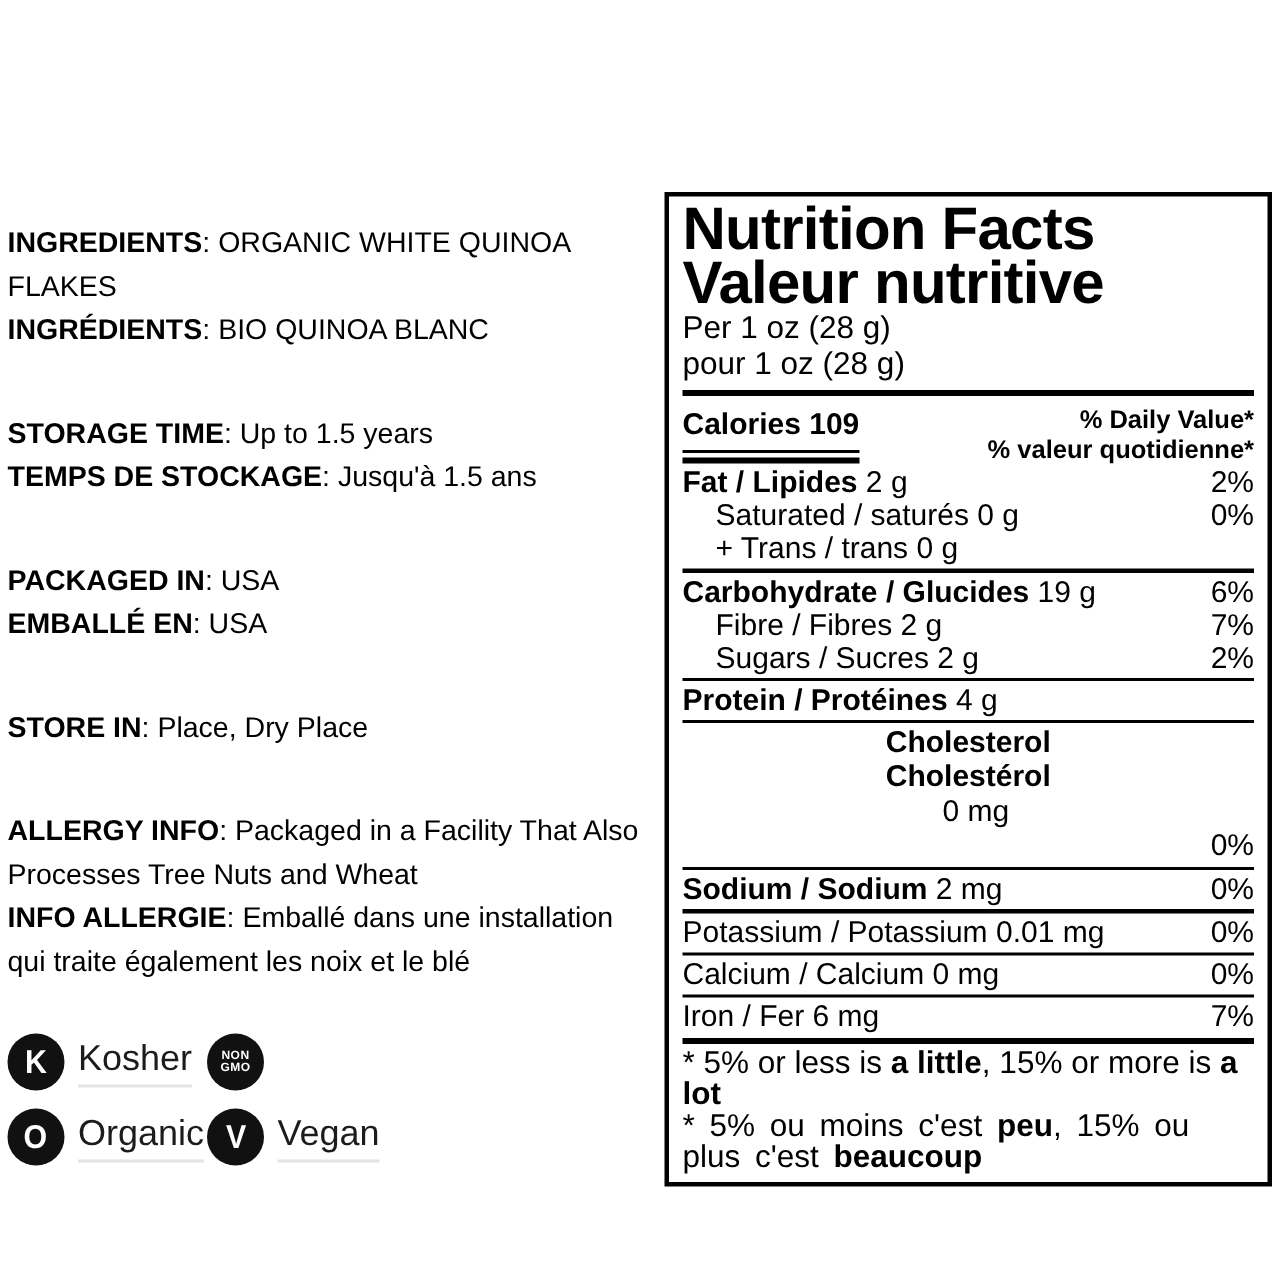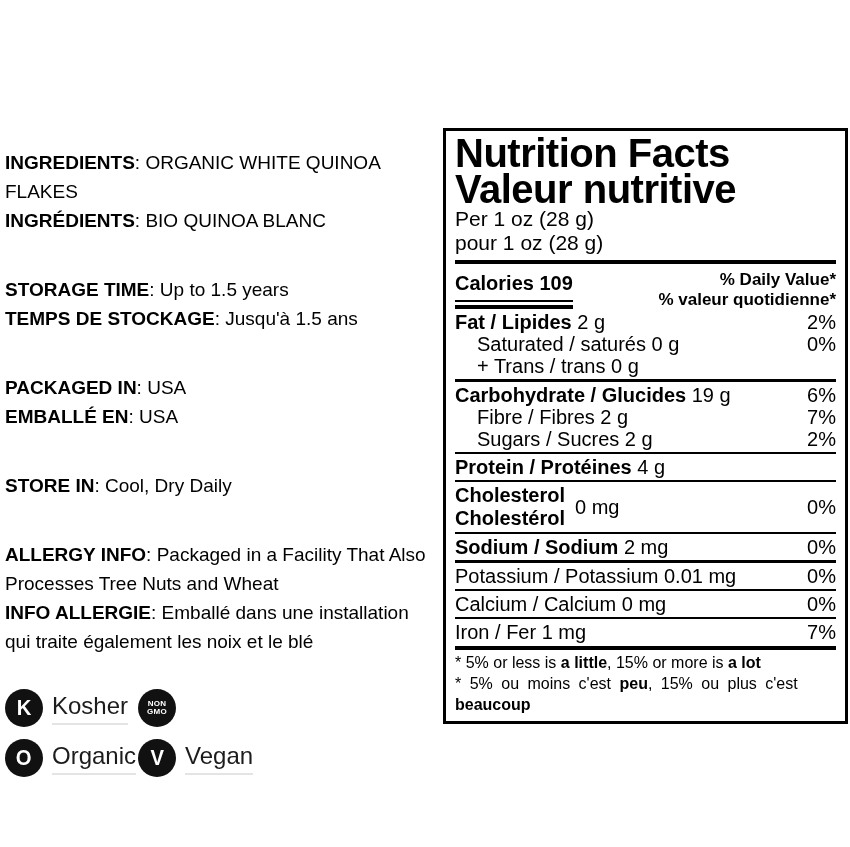--- a/index.html
+++ b/index.html
@@ -73,30 +73,30 @@
   }
   .cal-bar { height: 4px; background: #000; margin-top: 3px; }
   .dv-head { text-align: right; font-size: 17px; font-weight: bold; line-height: 20px; margin-top: 3px; }
 
   .nf-row { display: flex; justify-content: space-between; line-height: 22px; align-items: baseline; }
   .nf-row .nm b { font-weight: bold; }
   .nf-row .ind { padding-left: 22px; text-align: right; }
   .nf-row .dv { font-size: 20px; }
   .mt1 { margin-top: 1px; gap: 28px; }
 
-  .chol-block { display: flex; align-items: center; line-height: 23px; }
+  .chol-block { display: flex; align-items: center; line-height: 23px; flex-direction: column; }
   .chol-names { font-weight: bold; }
   .chol-amt { margin-left: 10px; align-self: center; }
   .chol-dv { margin-left: auto; align-self: center; }
 
   .hr { height: 2px; background: #000; margin: 2px 0; }
   .hr-md { height: 3px; background: #000; margin: 2px 0; }
   .hr-thick { height: 4px; background: #000; margin: 3px 0 2px 0; }
 
-  .footnote { font-size: 16px; line-height: 21px; }
+  .footnote { font-size: 21px; line-height: 21px; }
   .footnote.fr { word-spacing: 4px; }
   .footnote b { font-weight: bold; }
 </style>
 </head>
 <body>
 
 <div class="info-col">
 
   <div class="info-group">
     <p class="info-line"><b>INGREDIENTS</b><span>: ORGANIC WHITE QUINOA FLAKES</span></p>
@@ -107,21 +107,21 @@
     <p class="info-line"><b>STORAGE TIME</b><span>: Up to 1.5 years</span></p>
     <p class="info-line"><b>TEMPS DE STOCKAGE</b><span>: Jusqu'à 1.5 ans</span></p>
   </div>
 
   <div class="info-group">
     <p class="info-line"><b>PACKAGED IN</b><span>: USA</span></p>
     <p class="info-line"><b>EMBALLÉ EN</b><span>: USA</span></p>
   </div>
 
   <div class="info-group">
-    <p class="info-line"><b>STORE IN</b><span>: Cool, Dry Daily</span></p>
+    <p class="info-line"><b>STORE IN</b><span>: Place, Dry Place</span></p>
   </div>
 
   <div class="info-group">
     <p class="info-line"><b>ALLERGY INFO</b><span>: Packaged in a Facility That Also Processes Tree Nuts and Wheat</span></p>
     <p class="info-line"><b>INFO ALLERGIE</b><span>: Emballé dans une installation qui traite également les noix et le blé</span></p>
   </div>
 
   <div class="badges">
     <div class="badge-row">
       <div class="badge badge-col1">
@@ -231,21 +231,21 @@
     <span class="nm">Potassium / Potassium 0.01 mg</span>
     <span class="dv">0%</span>
   </div>
   <div class="hr"></div>
   <div class="nf-row">
     <span class="nm">Calcium / Calcium 0 mg</span>
     <span class="dv">0%</span>
   </div>
   <div class="hr"></div>
   <div class="nf-row">
-    <span class="nm">Iron / Fer 1 mg</span>
+    <span class="nm">Iron / Fer 6 mg</span>
     <span class="dv">7%</span>
   </div>
 
   <div class="hr-thick"></div>
 
   <div class="footnote"><span>* 5% or less is </span><b>a little</b><span>, 15% or more is </span><b>a lot</b></div>
   <div class="footnote fr"><span>* 5% ou moins c'est </span><b>peu</b><span>, 15% ou plus c'est </span><b>beaucoup</b></div>
 
 </div>
 

